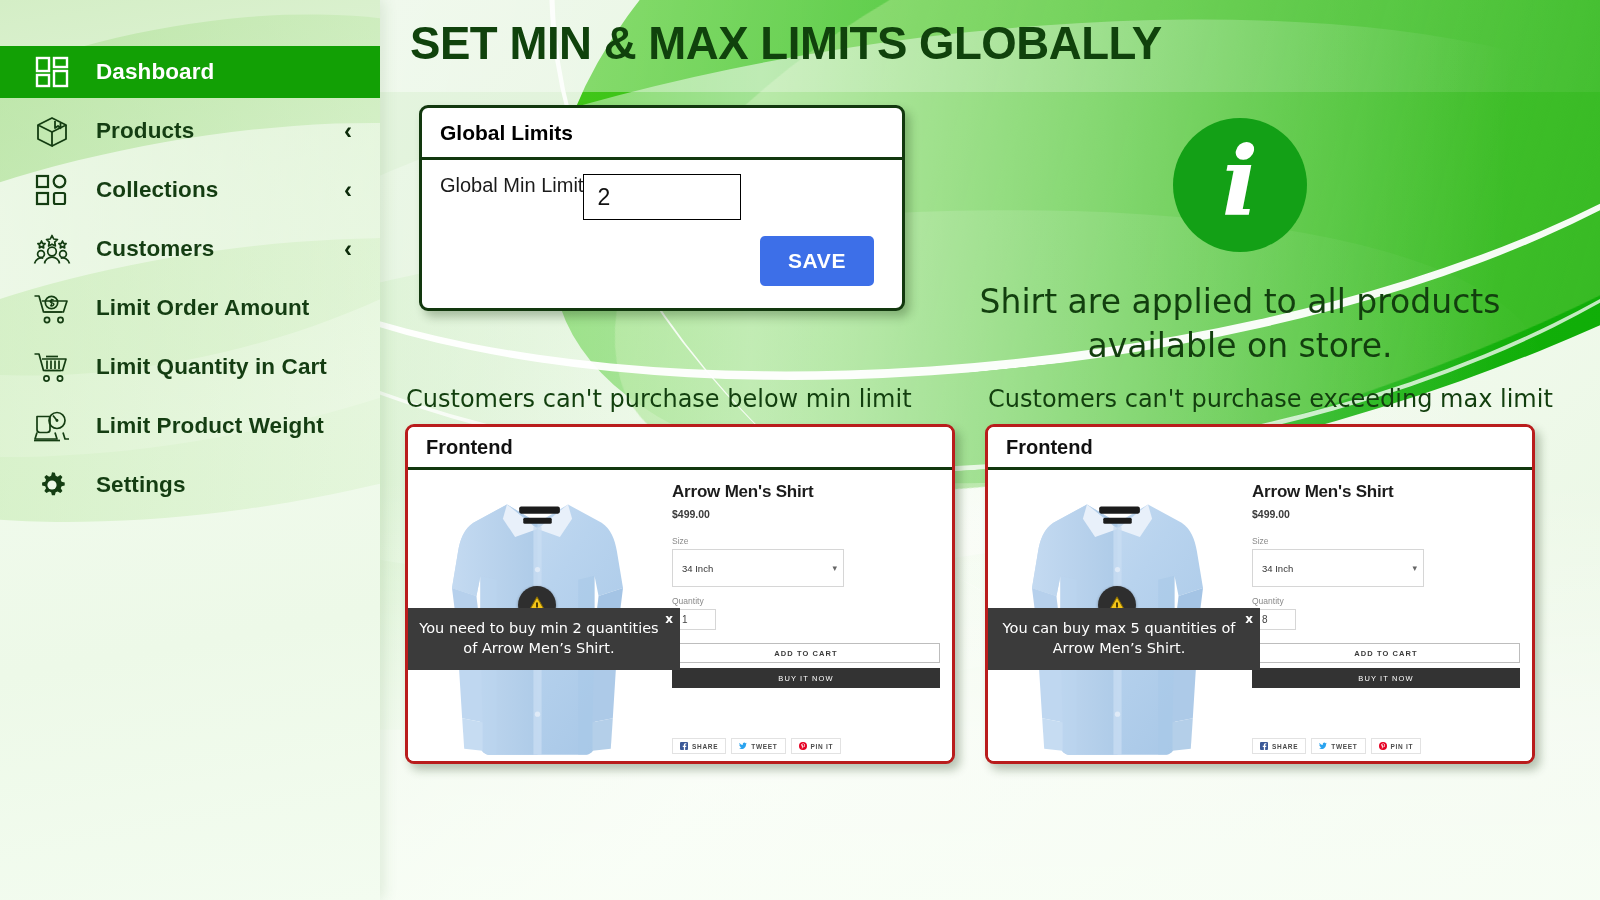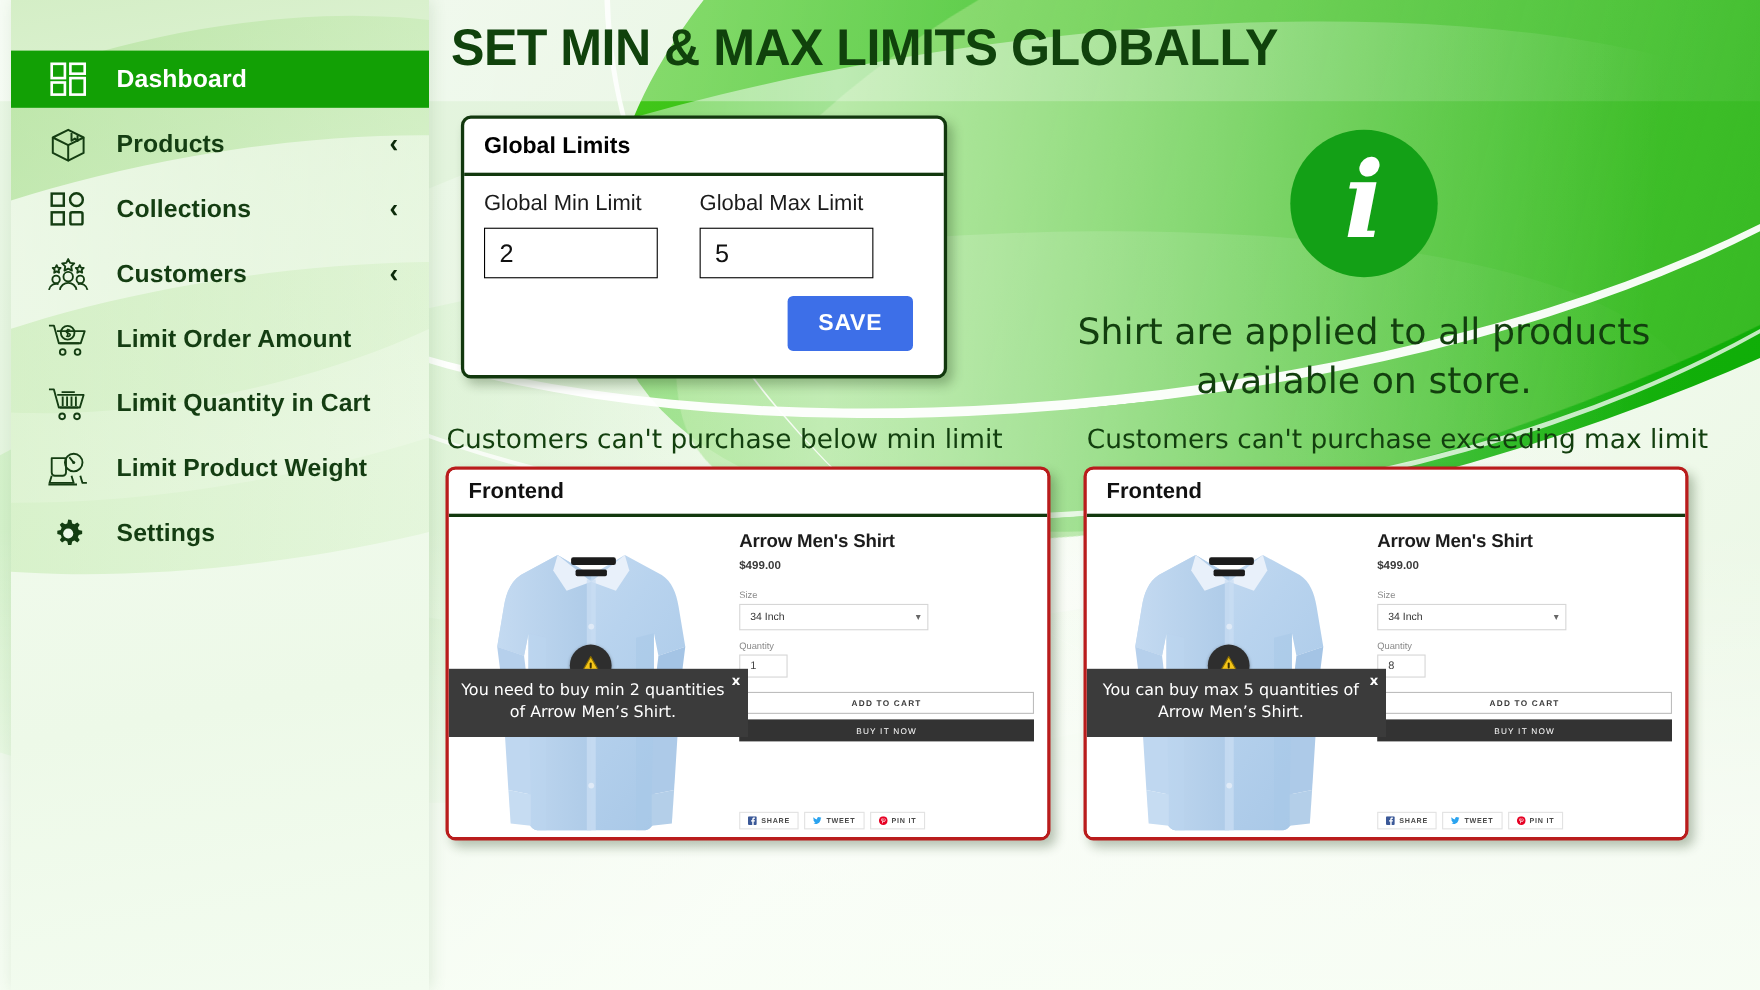--- a/index.html
+++ b/index.html
@@ -84,21 +84,20 @@
   }
 
   
   .sidebar {
     position: absolute; left: 0; top: 0;
     width: 380px; height: 900px;
     z-index: 5;
     background: linear-gradient(170deg, #d4eec6 0%, #e4f5dc 22%, #f0faec 48%, #edf9e8 70%, #f3fcf0 100%);
     box-shadow: 3px 0 14px rgba(60,110,40,.14);
     overflow: hidden;
-    margin-left: 10px;
   }
   .sb-wave-a {
     position: absolute; width: 780px; height: 330px;
     left: -220px; top: 30px;
     background: linear-gradient(100deg, rgba(150,215,120,.55), rgba(200,238,180,.25));
     border-radius: 50%;
     transform: rotate(-12deg);
   }
   .sb-wave-b {
     position: absolute; width: 900px; height: 300px;
@@ -163,36 +162,36 @@
     letter-spacing: -0.5px;
     font-family: "Liberation Sans", sans-serif;
     transform: scaleX(0.97);
     transform-origin: left center;
     white-space: nowrap;
   }
 
   
   .limits-card {
     position: absolute; left: 39px; top: 105px;
-    width: 442px;
+    width: 486px;
     background: #ffffff;
     border: 3px solid #12380e;
     border-radius: 9px;
     box-shadow: 5px 6px 10px rgba(30,60,20,.30);
   }
   .limits-head {
     padding: 13px 18px 12px 18px;
     border-bottom: 3px solid #12380e;
     font-size: 21px;
     font-weight: 700;
     color: #000;
   }
   .limits-body { padding: 14px 18px 22px 18px; }
   .limits-row { display: flex; gap: 38px; }
-  .limit-field { display: flex; flex-direction: column; }
+  .limit-field { display: flex; }
   .limit-label {
     font-size: 20px;
     color: #1b1b1b;
     margin-bottom: 10px;
     white-space: nowrap;
   }
   .limit-input {
     width: 158px; height: 46px;
     border: 1.6px solid #000;
     background: #fff;
@@ -330,21 +329,21 @@
     position: relative;
   }
   .prod-title {
     font-size: 17px; font-weight: 700; color: #1c1c1c;
     letter-spacing: -.2px;
     margin-bottom: 6px;
   }
   .prod-price { font-size: 10.5px; font-weight: 700; color: #3a3a3a; margin-bottom: 16px; }
   .field-label { font-size: 8.5px; color: #8a8a8a; margin-bottom: 3px; }
   .size-select {
-    width: 172px; height: 24px;
+    width: 172px; height: 38px;
     border: 1px solid #d6d6d6;
     background: #fff;
     display: flex; align-items: center;
     padding: 0 6px 0 9px;
     font-size: 9.5px; color: #333;
     margin-bottom: 9px;
     cursor: pointer;
   }
   .size-select .caret { margin-left: auto; color: #666; font-size: 9px; }
   .qty-input {
@@ -527,24 +526,20 @@
 
   <h1 class="page-title">SET MIN &amp; MAX LIMITS GLOBALLY</h1>
 
   <section class="limits-card">
     <div class="limits-head">Global Limits</div>
     <div class="limits-body">
       <div class="limits-row">
         <div class="limit-field">
           <span class="limit-label">Global Min Limit</span>
           <input class="limit-input" type="text" value="2" style="">
-        </div>
-        <div class="limit-field">
-          <span class="limit-label">Global Max Limit</span>
-          <input class="limit-input" type="text" value="5" style="">
         </div>
       </div>
       <div class="save-row">
         <button class="save-btn">SAVE</button>
       </div>
     </div>
   </section>
 
   <section class="info-block">
     <div class="info-circle">

